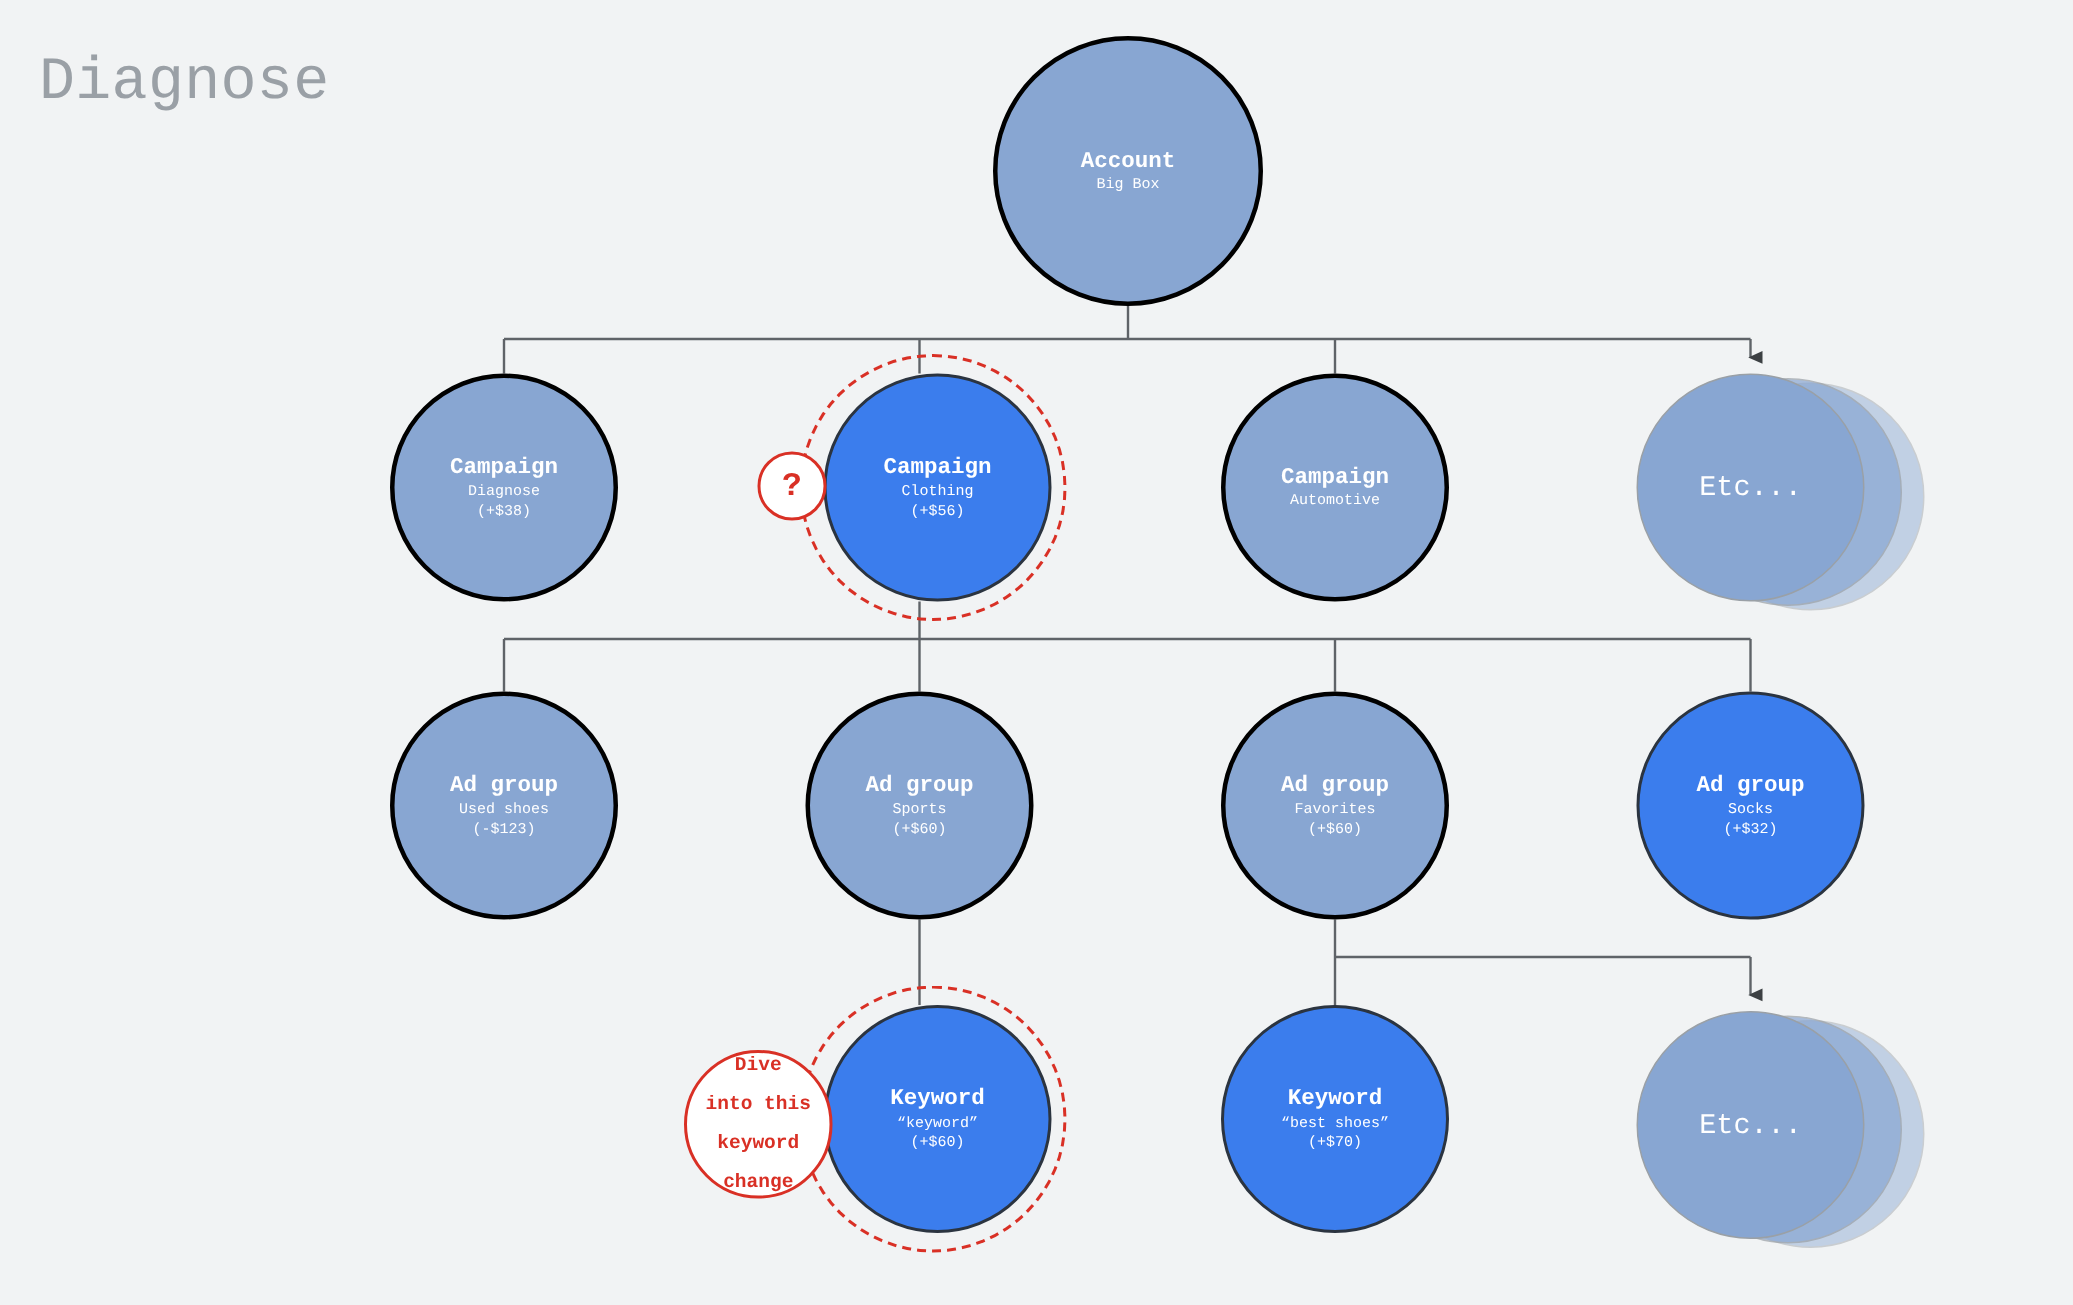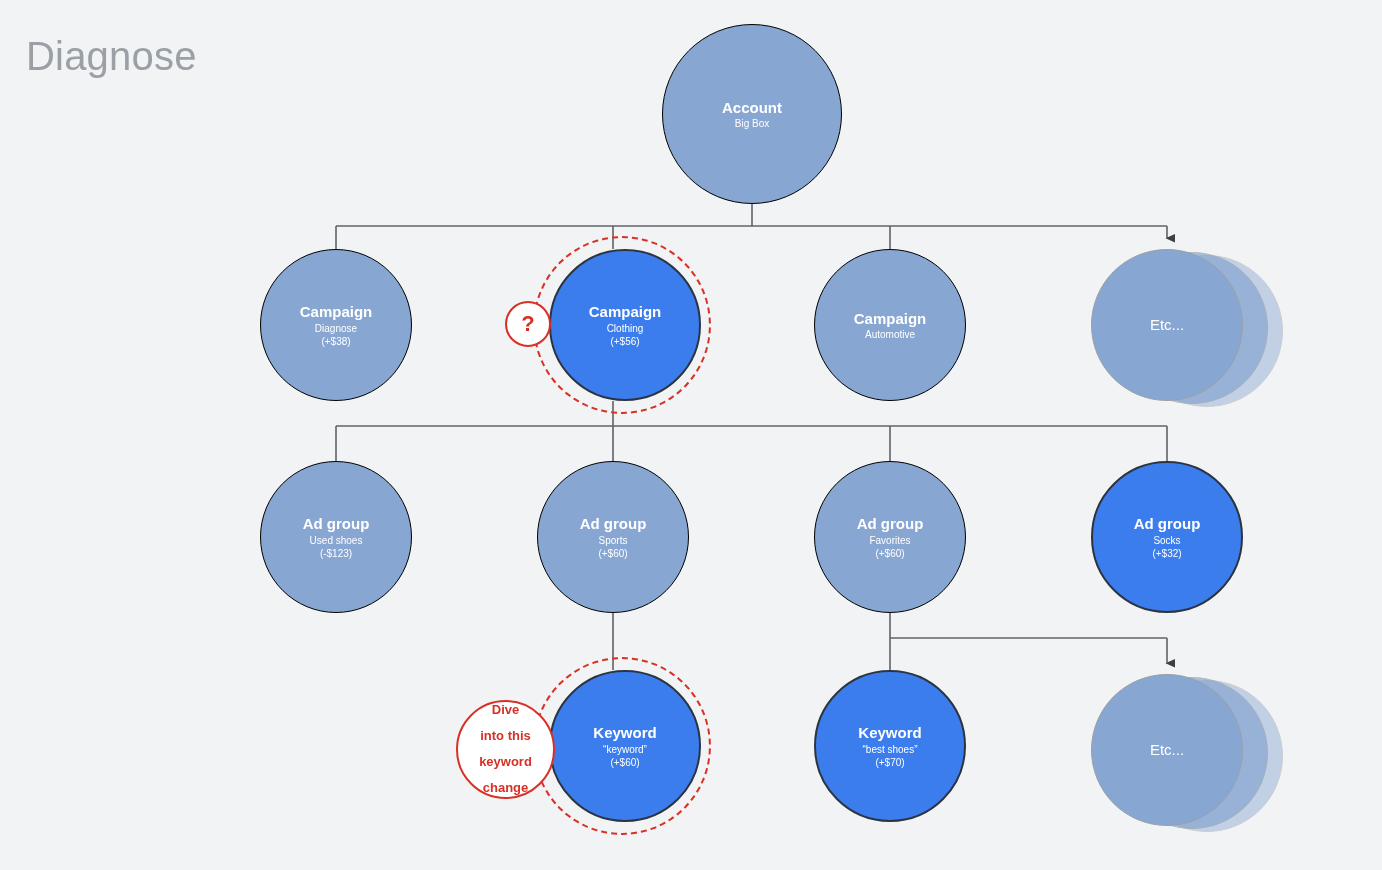--- a/index.html
+++ b/index.html
@@ -10,20 +10,21 @@
   }
   body {
     font-family: "Liberation Sans", sans-serif;
   }
   #canvas {
     position: relative;
     width: 1382px;
     height: 870px;
     background: #f1f3f4;
     overflow: hidden;
+    font-family: Liberation Mono, monospace;
   }
   #page-title {
     position: absolute;
     left: 26px;
     top: 36px;
     font-size: 40px;
     font-weight: 400;
     color: #9aa0a6;
     letter-spacing: 0.2px;
     line-height: 1;
@@ -51,33 +52,33 @@
   .node .l1 {
     font-weight: bold;
     font-size: 15px;
   }
   .node .l2, .node .l3 {
     font-weight: 400;
     font-size: 10px;
   }
   .node.muted {
     background: #88a6d2;
-    border: 1px solid #000000;
+    border: 3px solid #000000;
   }
   .node.active {
     background: #3b7ded;
     border: 2px solid #2b3440;
   }
   .node.etc-main {
     background: #88a6d2;
     border: 1px solid #9aa0a6;
     font-size: 15px;
   }
   .node .etc-label {
-    font-size: 15px;
+    font-size: 19px;
     font-weight: 400;
     color: #ffffff;
   }
   .etc-ghost {
     position: absolute;
     border-radius: 50%;
     background: #88a6d2;
     border: 1px solid #9aa0a6;
     box-sizing: border-box;
   }

